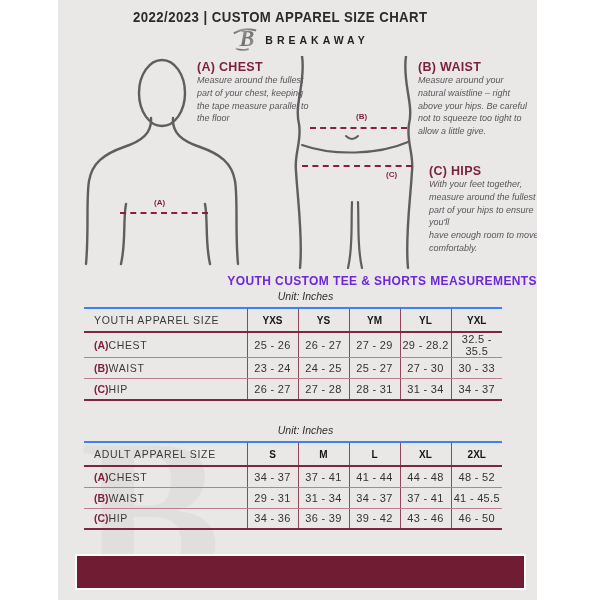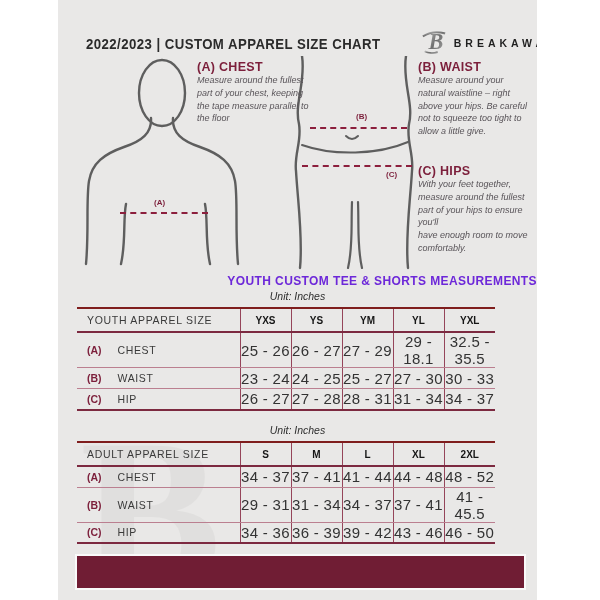--- a/index.html
+++ b/index.html
@@ -1,52 +1,52 @@
 <!DOCTYPE html>
 <html><head>
 <meta charset="utf-8">
 <style>
   * { margin:0; padding:0; box-sizing:border-box; }
   html,body { width:600px; height:600px; background:#ffffff; font-family:"Liberation Sans", sans-serif; }
   .page { position:relative; width:600px; height:600px; background:#ffffff; overflow:hidden; }
   .doc { position:absolute; left:58px; top:0; width:479px; height:600px; background:#e9e8e7; overflow:hidden; }
 
   
-  .hdr { position:absolute; left:28px; right:22px; top:30px; height:26px; display:flex; justify-content:flex-start; align-items:center; z-index:2; }
+  .hdr { position:absolute; left:28px; right:22px; top:18px; height:26px; display:flex; justify-content:center; align-items:center; z-index:2;flex-direction:column; }
   .hdr-title { font-weight:700; font-size:15px; color:#2b2b2b; letter-spacing:.5px; display:inline-block; transform:scaleX(.88); transform-origin:left center; white-space:nowrap; }
   .brand { display:flex; align-items:center; gap:7px; }
   .brand-name { font-weight:700; font-size:10.5px; letter-spacing:4px; color:#1f1f1f; }
 
   
   .fig { position:absolute; z-index:1; }
   .dash { position:absolute; border-top:2px dashed #8c1f3d; z-index:2; }
   .dash-label { position:absolute; font-size:8px; font-weight:700; color:#7c1f3b; z-index:2; }
 
   .instr { position:absolute; z-index:2; }
   .instr-head { font-weight:700; font-size:12.5px; color:#7c1f3b; letter-spacing:.3px; }
   .instr-body { margin-top:0; font-size:9px; font-style:italic; color:#595459; line-height:1.42; white-space:pre-line; }
 
   
   .sec-title { position:absolute; left:0; width:100%; text-align:right; font-weight:700; font-size:12px; color:#6d28d9; letter-spacing:.4px; z-index:2; }
-  .sec-unit  { position:absolute; left:0; width:100%; text-align:center; font-style:italic; font-size:10.5px; color:#2e2e2e; z-index:2; }
-
-  
-  table.size-table { position:absolute; left:19px; width:418px; border-collapse:collapse; table-layout:fixed; z-index:2; border-top:2px solid #7f1d1d; }
+  .sec-unit  { position:absolute; left:8px; width:100%; text-align:center; font-style:italic; font-size:10.5px; color:#2e2e2e; z-index:2; }
+
+  
+  table.size-table { position:absolute; left:26px; width:418px; border-collapse:collapse; table-layout:fixed; z-index:2; border-top:2px solid #3b82f6; }
   col.c-label { width:163px; }
   col.c-size { width:51px; }
   .size-table th, .size-table td { vertical-align:middle; background:transparent; }
   .size-table tr.head-row th { height:24px; border-bottom:2px solid #7c2940; }
   .size-table tr.data-row td { height:21px; border-bottom:1px solid #bb7f90; }
   .size-table tr.data-row:last-child td { border-bottom:2px solid #7c2940; }
   .size-table th:not(:first-child), .size-table td:not(:first-child) { border-left:1px solid #95455a; }
   .size-table .label-cell { text-align:left; padding-left:10px; font-size:10.5px; color:#3a3a3a; letter-spacing:.7px; font-weight:400; }
   .size-table .size-cell { text-align:center; font-weight:700; font-size:10px; color:#161616; }
-  .size-table .val-cell { text-align:center; font-size:15px; color:#333; letter-spacing:.3px; }
+  .size-table .val-cell { text-align:center; font-size:11px; color:#333; letter-spacing:.3px; }
   .size-table .code { font-weight:700; color:#7c1f3b; font-size:10.5px; letter-spacing:0; }
-  .size-table .lab { margin-left:16px; letter-spacing:.6px; }
+  .size-table .lab { margin-left:0; letter-spacing:.6px; }
 
   
   .footer-bar { position:absolute; left:17px; top:554px; width:451px; height:36px; background:#701d34; border:2px solid #fafafa; z-index:2; }
 
   
   .watermark { position:absolute; left:22px; top:408px; font-size:212px; line-height:1; font-weight:700; color:#d9d8d7; opacity:.5; z-index:0; font-family:"Liberation Serif", serif; }
 </style>
 </head>
 <body>
 
@@ -104,21 +104,21 @@
     <span class="dash-label" style="left:328px; top:170px;">(C)</span>
 
     <div class="instr" style="left:139px; top:60px; width:118px;">
       <div class="instr-head">(A) CHEST</div>
       <div class="instr-body">Measure around the fullest part of your chest, keeping the tape measure parallel to the floor</div>
     </div>
     <div class="instr" style="left:360px; top:60px; width:112px;">
       <div class="instr-head">(B) WAIST</div>
       <div class="instr-body">Measure around your natural waistline – right above your hips. Be careful not to squeeze too tight to allow a little give.</div>
     </div>
-    <div class="instr" style="left:360px; top:164px; width:118px;">
+    <div class="instr" style="left:371px; top:164px; width:118px;">
       <div class="instr-head">(C) HIPS</div>
       <div class="instr-body">With your feet together, measure around the fullest part of your hips to ensure you'll
 have enough room to move comfortably.</div>
     </div>
 
     <div class="sec-title" style="top:274px;">YOUTH CUSTOM TEE &amp; SHORTS MEASUREMENTS</div>
     <div class="sec-unit" style="top:290px;">Unit: Inches</div>
 
     <table class="size-table" style="top:307px;">
       <colgroup>
@@ -136,21 +136,21 @@
         <th class="size-cell">YS</th>
         <th class="size-cell">YM</th>
         <th class="size-cell">YL</th>
         <th class="size-cell">YXL</th>
       </tr>
       <tr class="data-row">
         <td class="label-cell"><span class="code">(A)</span><span class="lab">CHEST</span></td>
         <td class="val-cell">25 - 26</td>
         <td class="val-cell">26 - 27</td>
         <td class="val-cell">27 - 29</td>
-        <td class="val-cell">29 - 18.1</td>
+        <td class="val-cell">29 - 28.2</td>
         <td class="val-cell">32.5 - 35.5</td>
       </tr>
       <tr class="data-row">
         <td class="label-cell"><span class="code">(B)</span><span class="lab">WAIST</span></td>
         <td class="val-cell">23 - 24</td>
         <td class="val-cell">24 - 25</td>
         <td class="val-cell">25 - 27</td>
         <td class="val-cell">27 - 30</td>
         <td class="val-cell">30 - 33</td>
       </tr>

